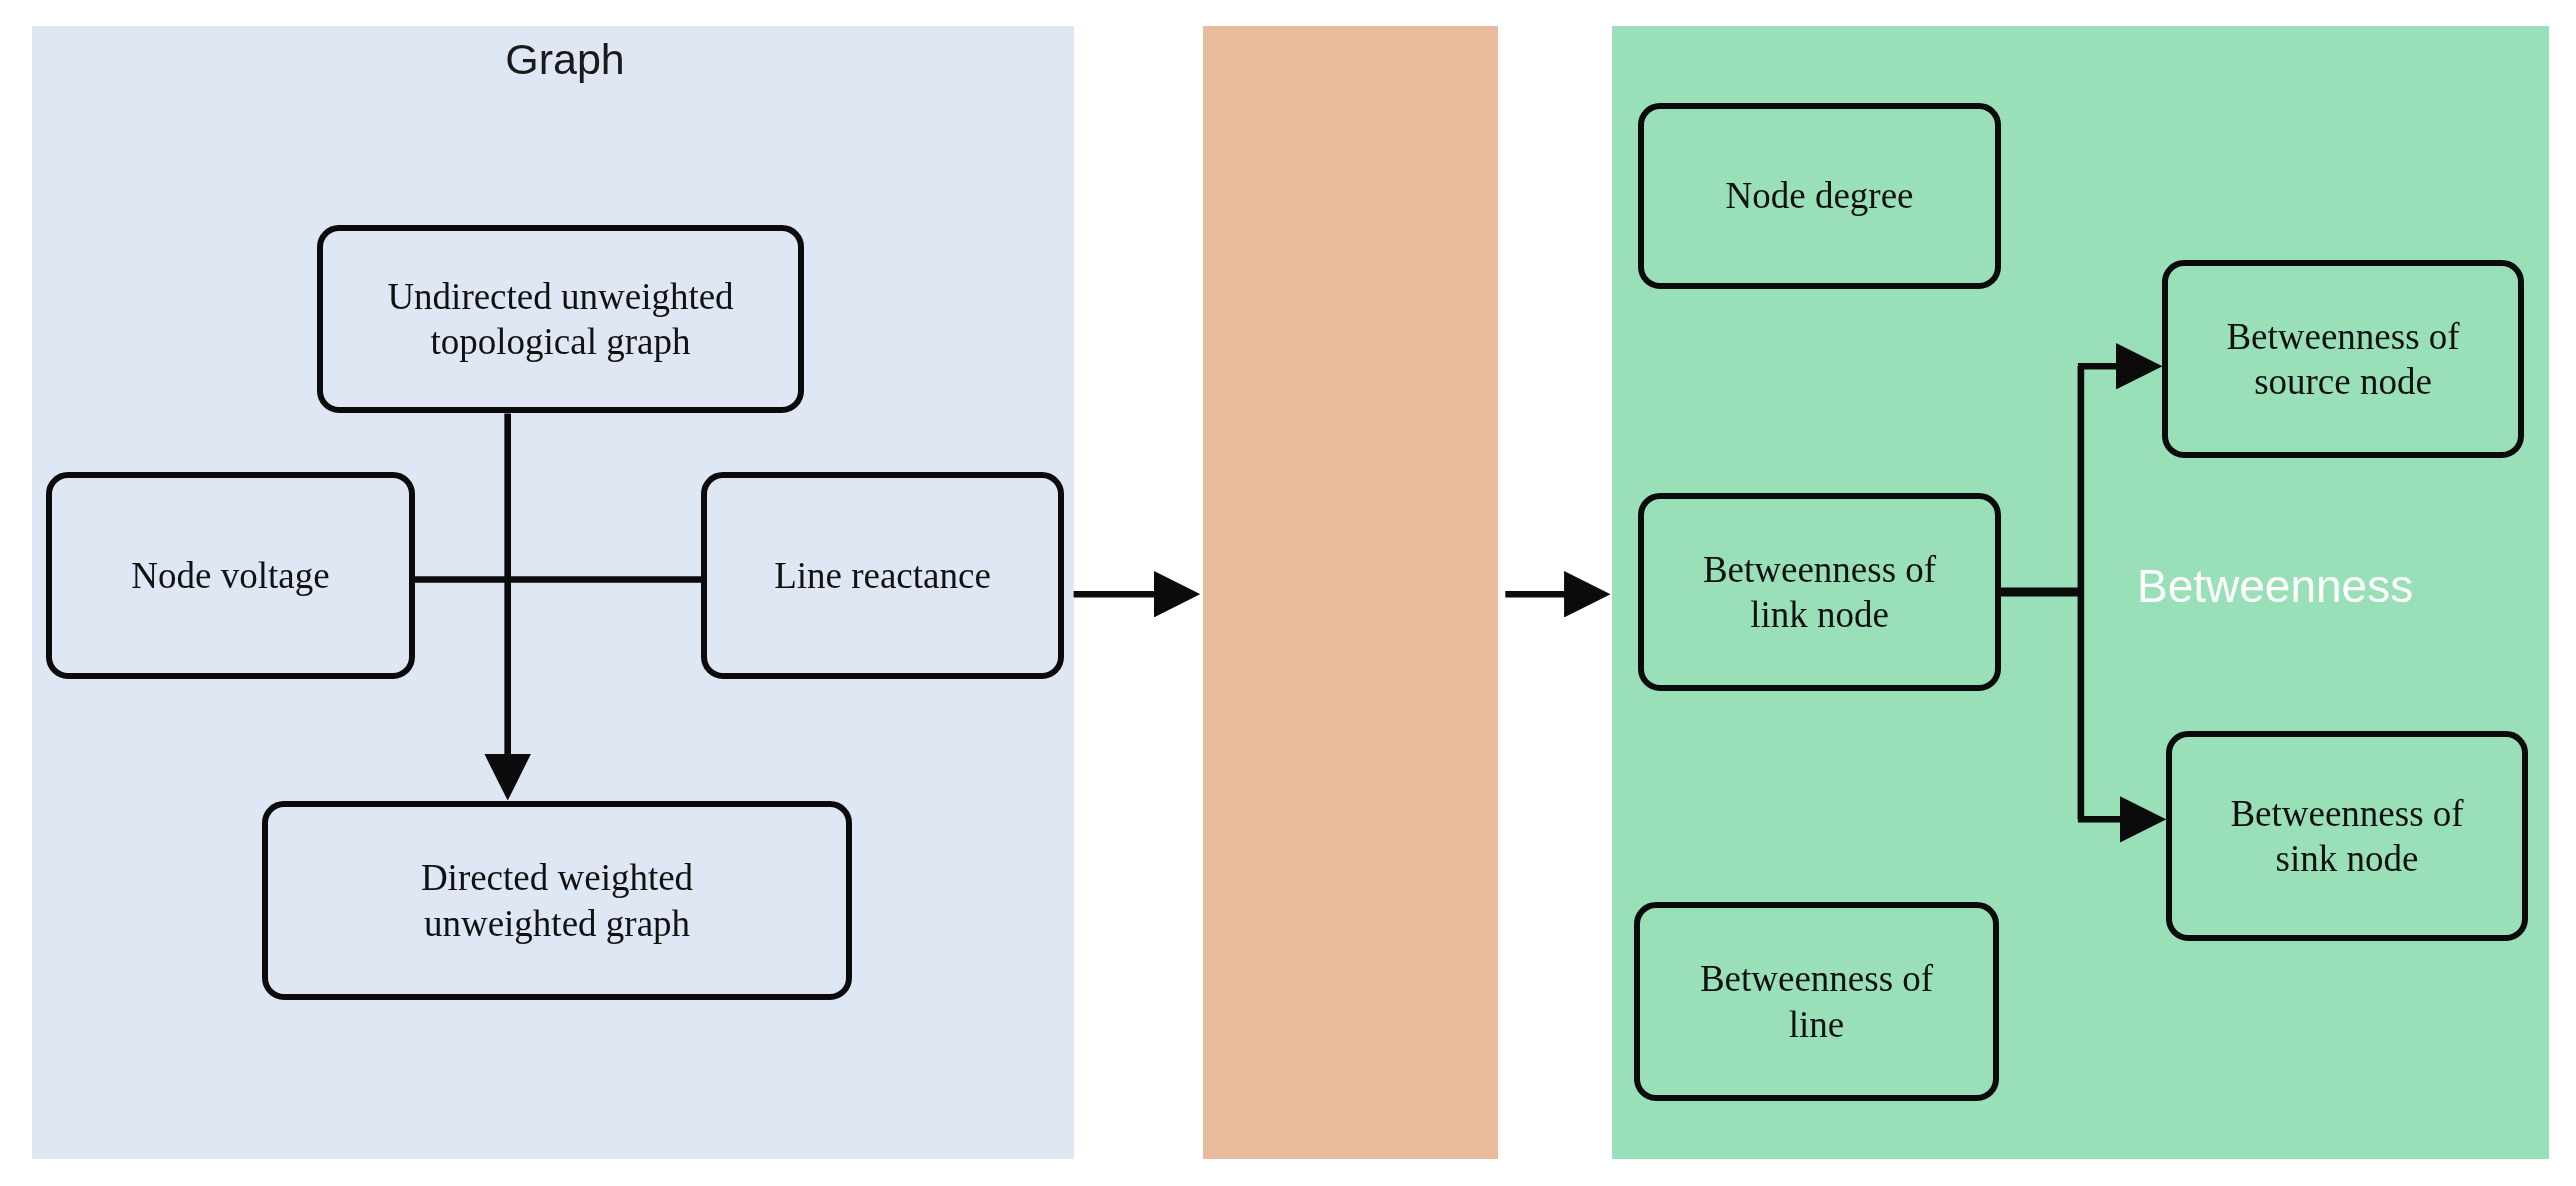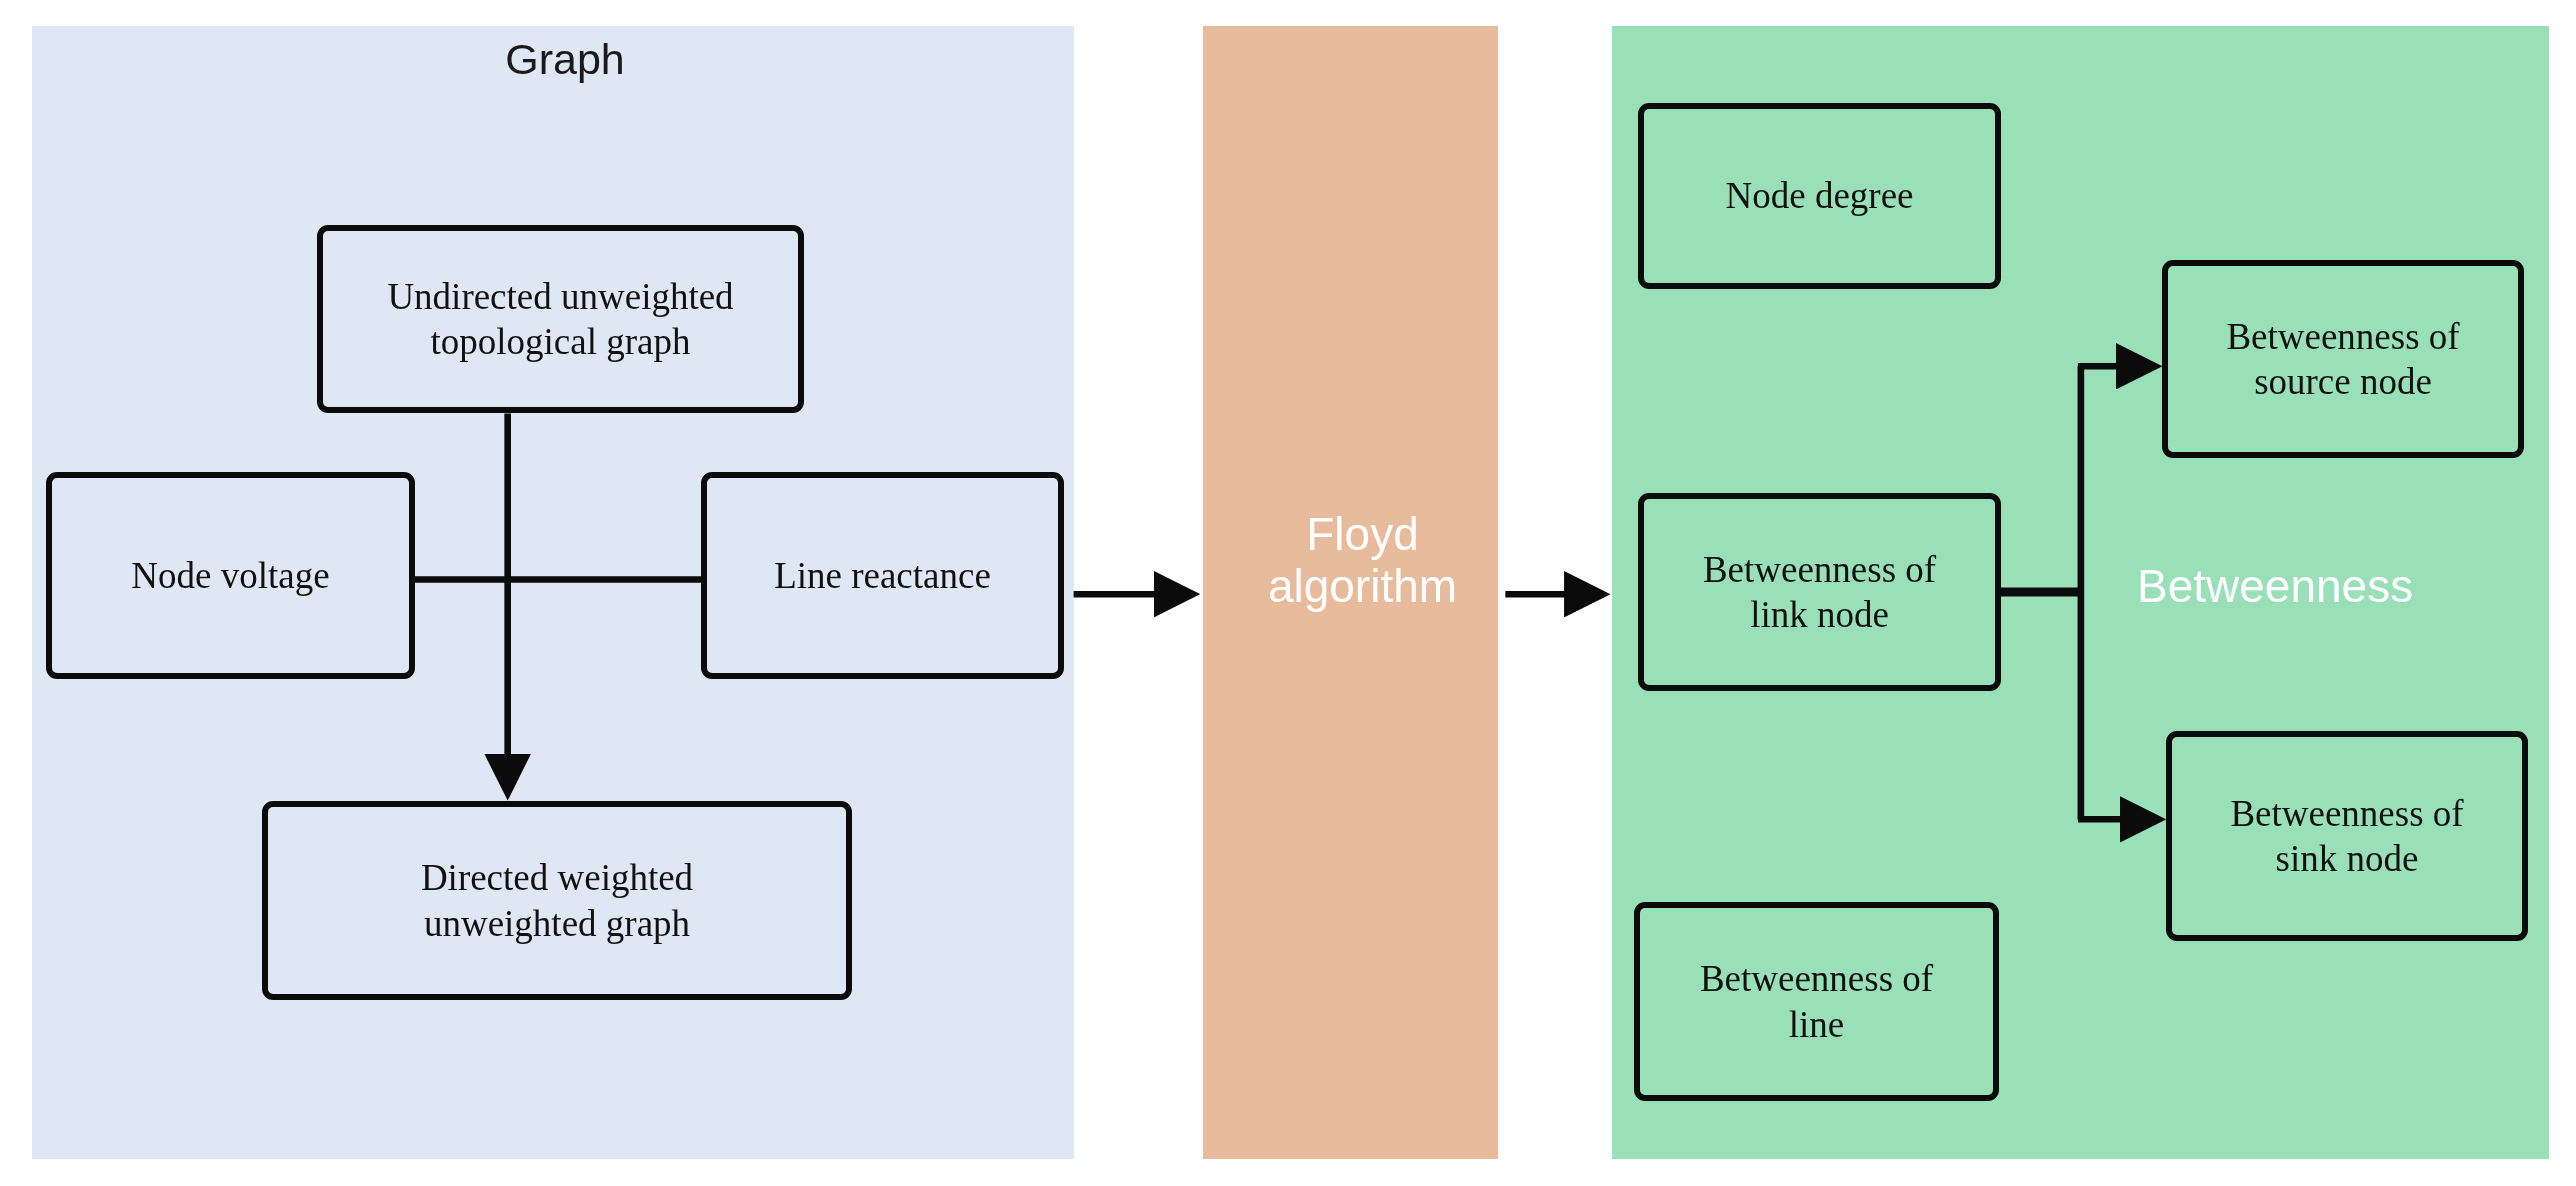--- a/index.html
+++ b/index.html
@@ -63,21 +63,21 @@
     width: 457px;
     font-size: 46px;
     color: #ffffff;
     text-align: left;
   }
   
   .node-box {
     position: absolute;
     box-sizing: border-box;
     border: 6.6px solid #0b0b0b;
-    border-radius: 11px;
+    border-radius: 22px;
     display: flex;
     align-items: center;
     justify-content: center;
     text-align: center;
     color: #111111;
     background: transparent;
     font-family: "Liberation Serif", "DejaVu Serif", serif;
     line-height: 1.22;
     white-space: pre-line;
     padding: 3px 8.9px;
@@ -129,22 +129,20 @@
     <line x1="2710" y1="802" x2="2822" y2="802" stroke="#0b0b0b" stroke-width="12"></line>
 
     <line x1="2820" y1="496" x2="2820" y2="1110" stroke="#0b0b0b" stroke-width="9"></line>
 
     <line x1="2816" y1="496" x2="2918" y2="496" stroke="#0b0b0b" stroke-width="9" marker-end="url(#arrow)"></line>
 
     <line x1="2816" y1="1110" x2="2923" y2="1110" stroke="#0b0b0b" stroke-width="9" marker-end="url(#arrow)"></line>
   </svg>
 
   <div class="panel-title" id="title-graph">Graph</div>
-  <div class="panel-title" id="title-floyd">Floyd
-algorithm</div>
   <div class="panel-title" id="title-betweenness">Betweenness</div>
 
   <div class="node-box" id="box-undirected">Undirected unweighted
 topological graph</div>
   <div class="node-box" id="box-line-react">Line reactance</div>
   <div class="node-box" id="box-node-voltage">Node voltage</div>
   <div class="node-box" id="box-directed">Directed weighted
 unweighted graph</div>
 
   <div class="node-box" id="box-node-degree">Node degree</div>

